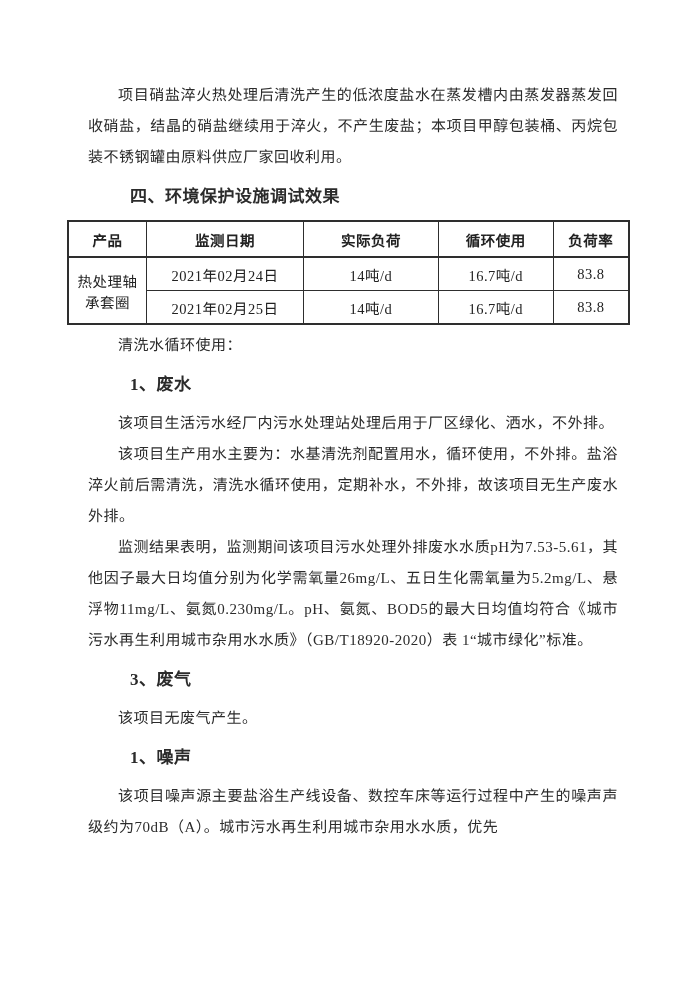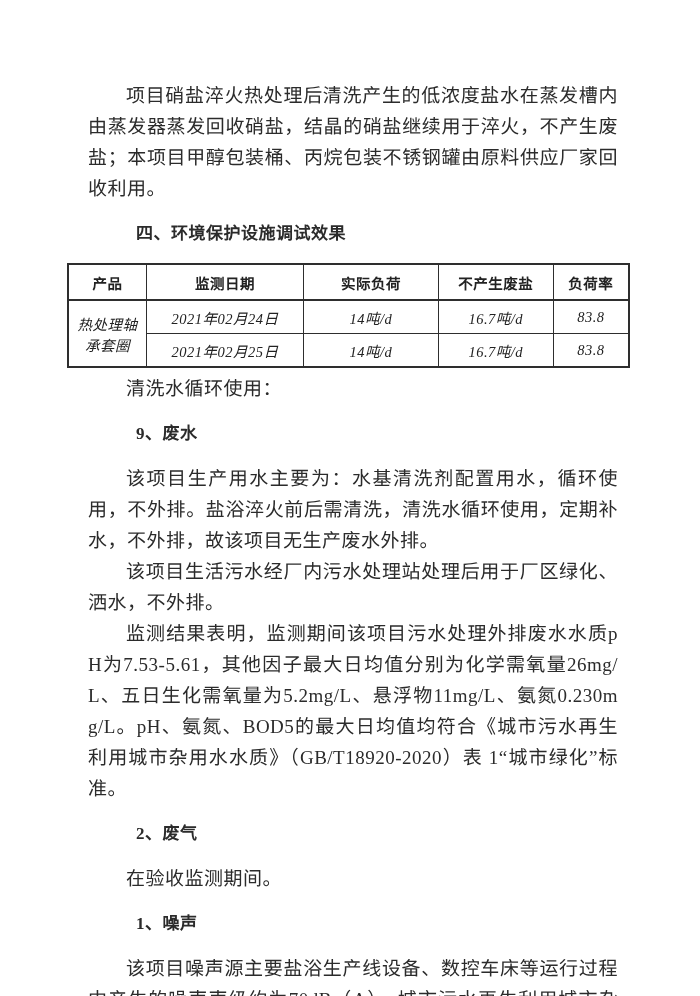--- a/index.html
+++ b/index.html
@@ -18,29 +18,29 @@
     color: #2b2b2b;
   }
   .content {
     position: absolute;
     top: 80px;
     left: 88px;
     width: 530px;
   }
   .para {
     margin: 0;
-    font-size: 19px;
+    font-size: 15px;
     line-height: 31px;
     text-align: justify;
     text-indent: 2em;
     letter-spacing: 0.5px;
     word-break: break-all;
   }
   .heading {
-    margin: 14px;
+    margin: 8px;
     font-size: 17px;
     line-height: 31px;
     font-weight: bold;
     text-indent: 2em;
     letter-spacing: 0.5px;
   }
   table.load-table {
     width: 563px;
     margin: 7px 0 5px -21px;
     border-collapse: collapse;
@@ -60,21 +60,20 @@
   table.load-table {
     border: 2px solid #2e2e2e;
   }
   table.load-table th {
     font-weight: bold;
     height: 30px;
     border-bottom: 2px solid #2e2e2e;
   }
   table.load-table td {
     height: 28px;
-    font-style: italic;
   }
   col.c-product  { width: 14%; }
   col.c-date     { width: 28%; }
   col.c-actual   { width: 24%; }
   col.c-design   { width: 20.5%; }
   col.c-rate     { width: 13.5%; }
 </style>
 </head>
 <body>
 
@@ -92,21 +91,21 @@
         <col class="c-date">
         <col class="c-actual">
         <col class="c-design">
         <col class="c-rate">
       </colgroup>
       <thead>
         <tr>
           <th>产品</th>
           <th>监测日期</th>
           <th>实际负荷</th>
-          <th>不产生废盐</th>
+          <th>循环使用</th>
           <th>负荷率</th>
         </tr>
       </thead>
       <tbody>
         <tr>
           <td rowspan="2">热处理轴承套圈</td>
           <td>2021年02月24日</td>
           <td>14吨/d</td>
           <td>16.7吨/d</td>
           <td>83.8</td>
@@ -115,30 +114,30 @@
           <td>2021年02月25日</td>
           <td>14吨/d</td>
           <td>16.7吨/d</td>
           <td>83.8</td>
         </tr>
       </tbody>
     </table>
 
     <p class="para">清洗水循环使用：</p>
 
-    <p class="heading">9、废水</p>
+    <p class="heading">1、废水</p>
+
+    <p class="para">该项目生活污水经厂内污水处理站处理后用于厂区绿化、洒水，不外排。</p>
 
     <p class="para">该项目生产用水主要为：水基清洗剂配置用水，循环使用，不外排。盐浴淬火前后需清洗，清洗水循环使用，定期补水，不外排，故该项目无生产废水外排。</p>
 
-    <p class="para">该项目生活污水经厂内污水处理站处理后用于厂区绿化、洒水，不外排。</p>
-
     <p class="para">监测结果表明，监测期间该项目污水处理外排废水水质pH为7.53-5.61，其他因子最大日均值分别为化学需氧量26mg/L、五日生化需氧量为5.2mg/L、悬浮物11mg/L、氨氮0.230mg/L。pH、氨氮、BOD5的最大日均值均符合《城市污水再生利用城市杂用水水质》（GB/T18920-2020）表 1“城市绿化”标准。</p>
 
-    <p class="heading">2、废气</p>
+    <p class="heading">3、废气</p>
 
-    <p class="para">在验收监测期间。</p>
+    <p class="para">该项目无废气产生。</p>
 
     <p class="heading">1、噪声</p>
 
     <p class="para">该项目噪声源主要盐浴生产线设备、数控车床等运行过程中产生的噪声声级约为70dB（A）。城市污水再生利用城市杂用水水质，优先</p>
 
   </div>
 </div>
 
 </body></html>

